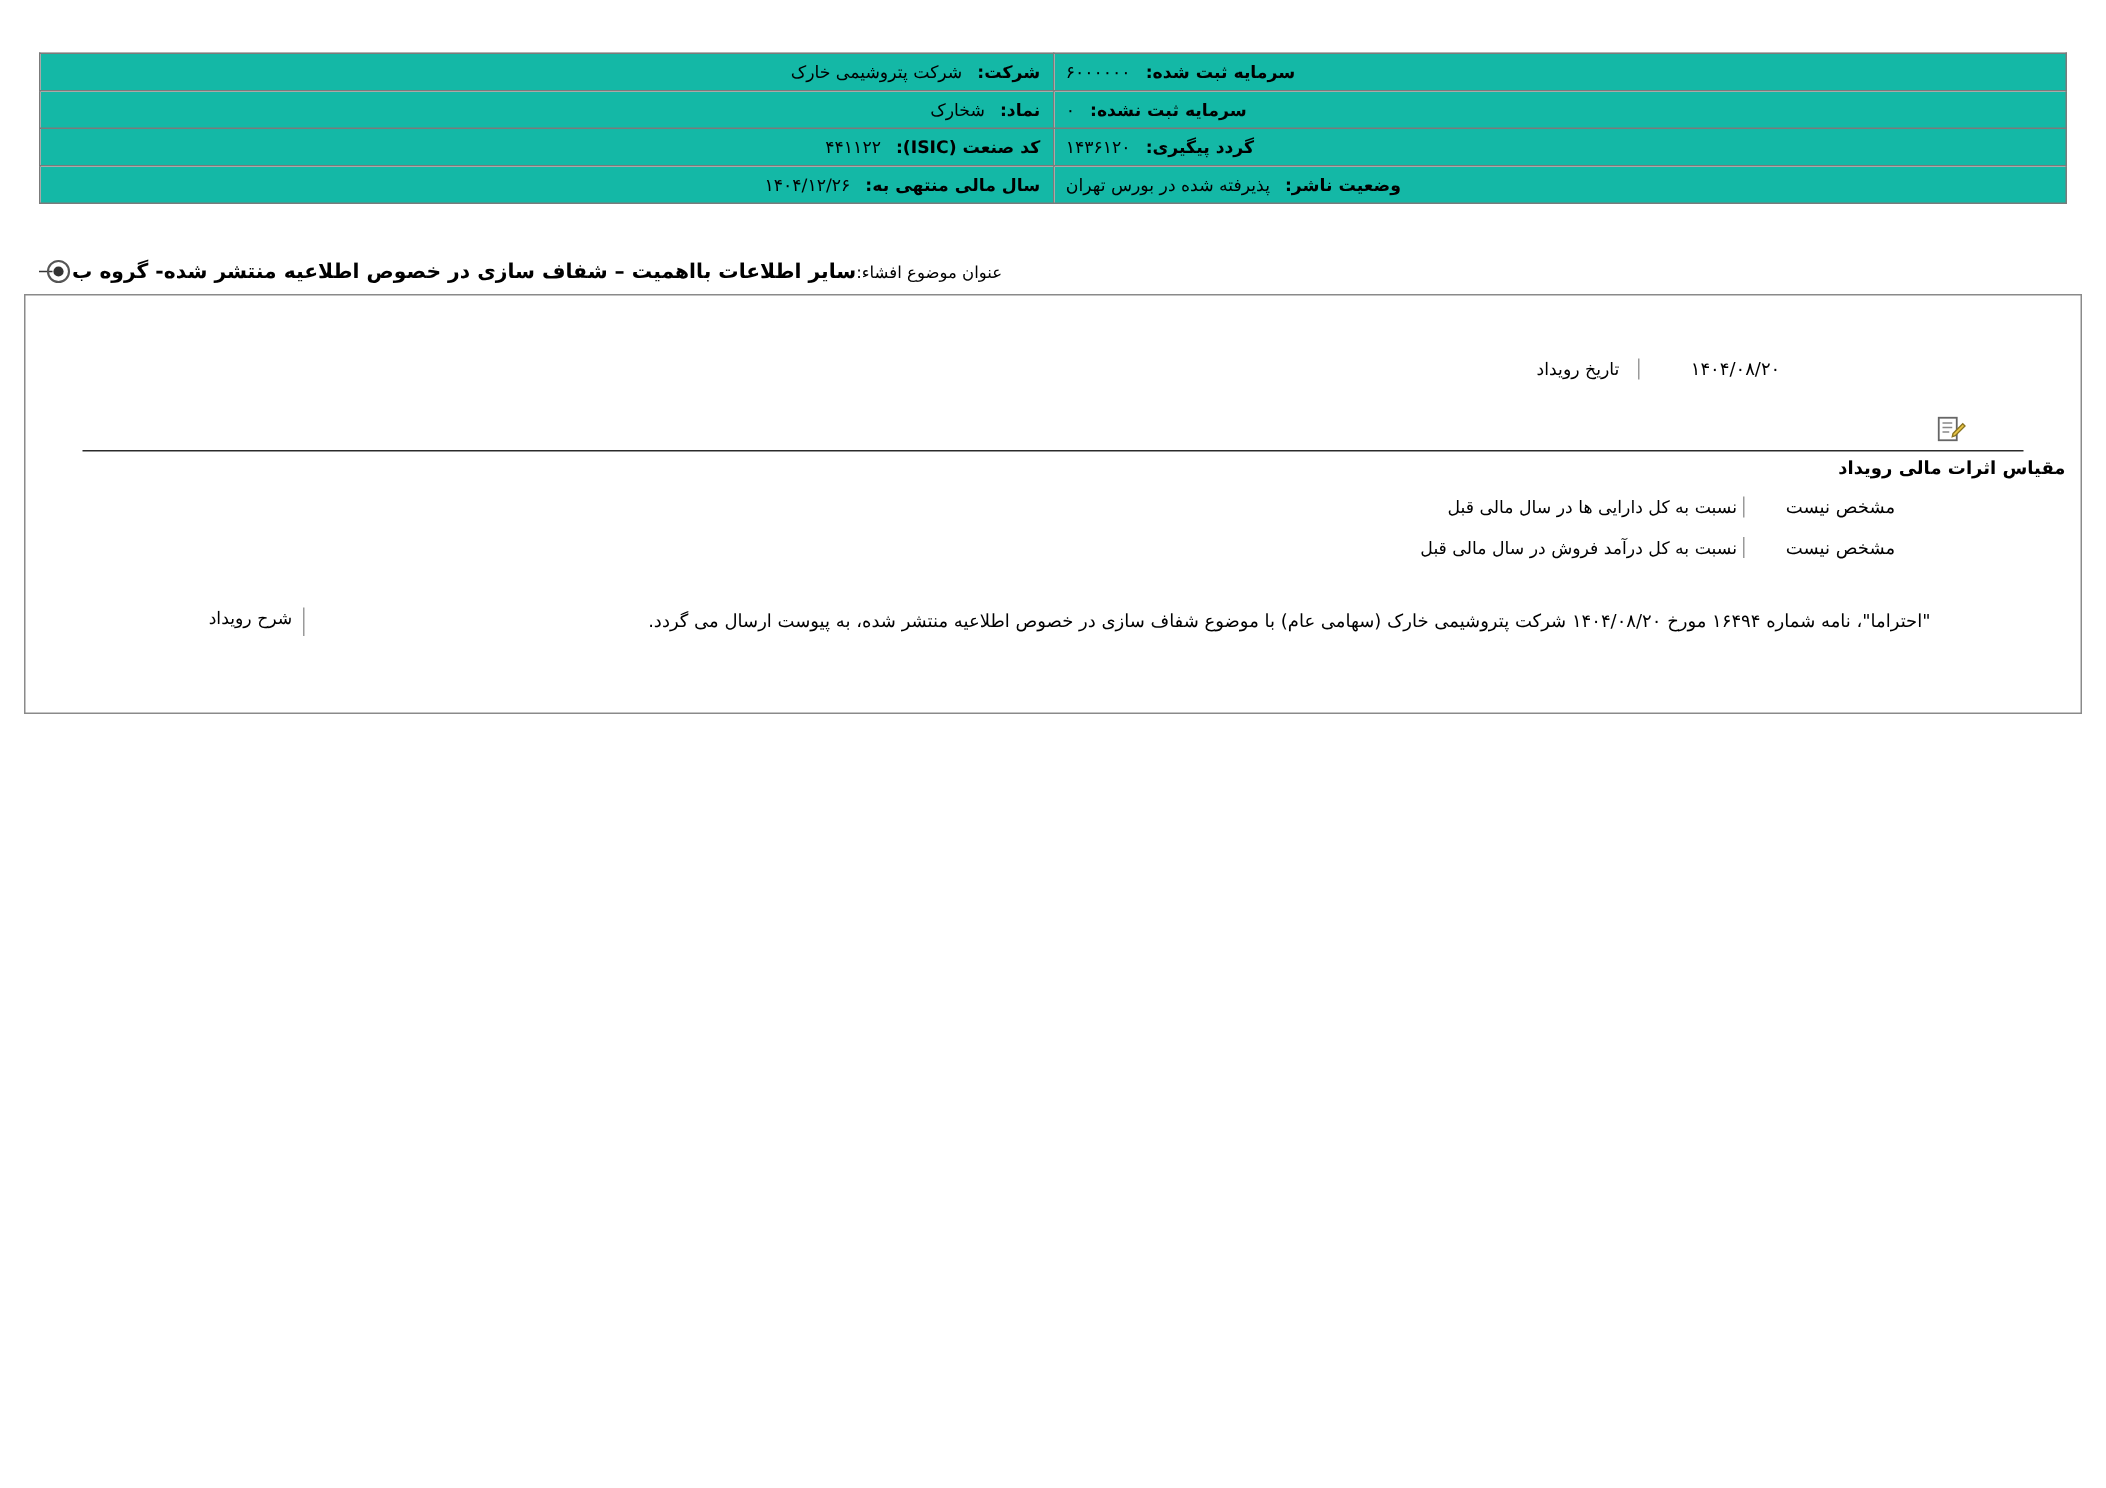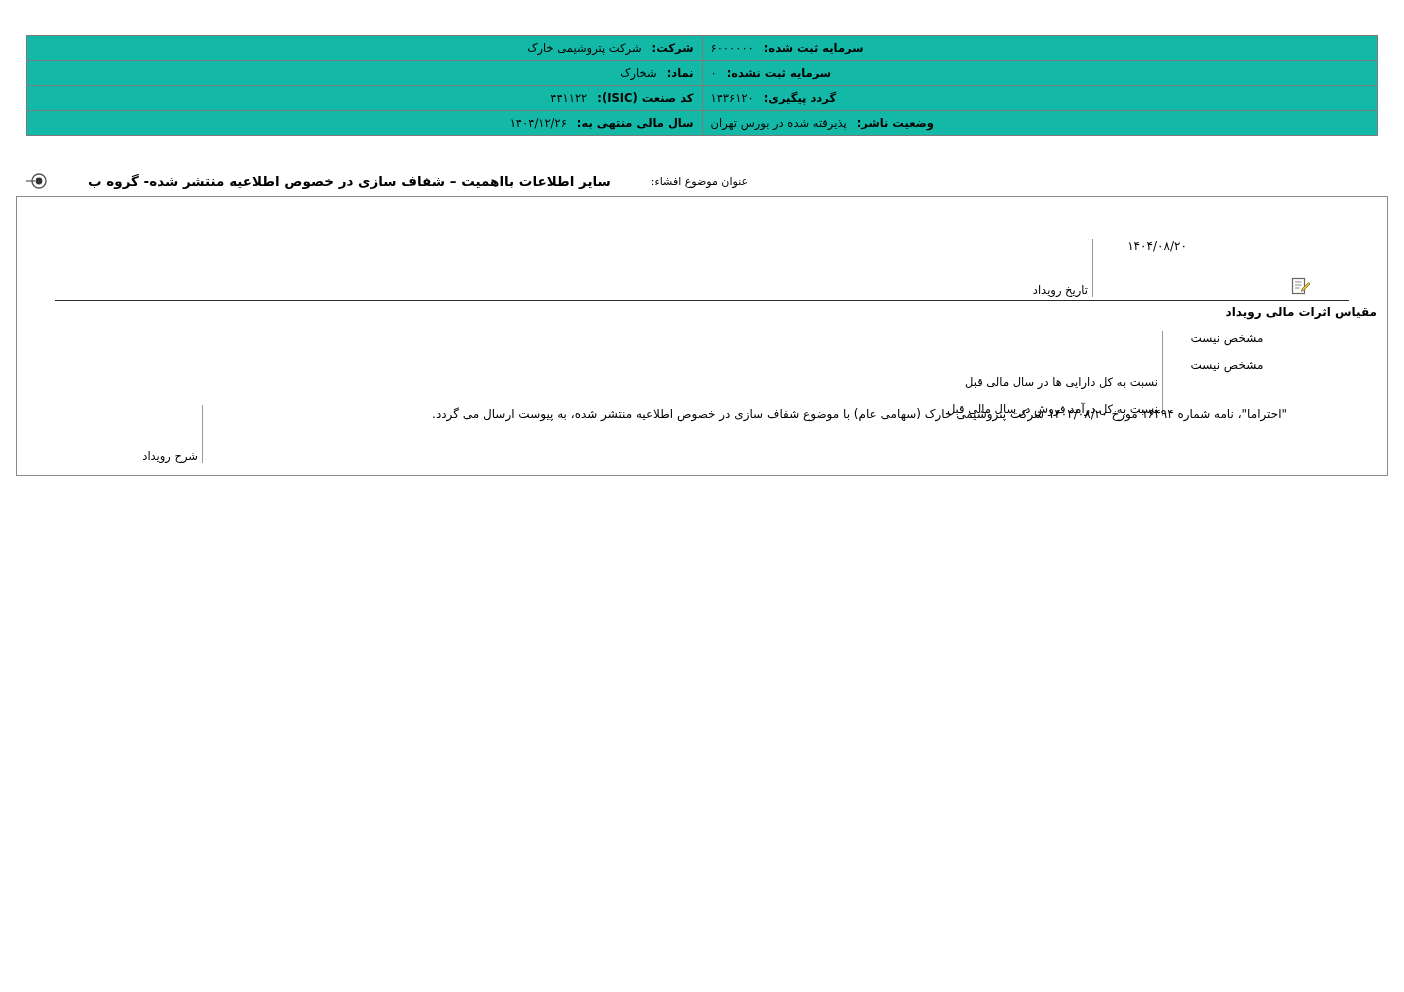--- a/index.html
+++ b/index.html
@@ -51,21 +51,20 @@
   .title-row {
     position: absolute;
     top: 168px;
     right: 26px;
     width: 1352px;
     height: 26px;
     display: flex;
     align-items: center;
     justify-content: flex-start;
     flex-direction: row-reverse;
-    gap: 40px;
   }
   .title-bullet {
     position: relative;
     width: 22px;
     height: 22px;
     margin-left: 0;
     margin-right: 0;
     flex: 0 0 auto;
   }
   .title-bullet svg { display: block; }
@@ -95,25 +94,24 @@
 
   .field-row {
     position: absolute;
     display: flex;
     flex-direction: row;
     align-items: flex-start;
     font-size: 11.5px;
   }
 
   .field-label {
-    text-align: right;
+    text-align: center;
     padding-left: 6px;
     white-space: nowrap;
     font-size: 11.5px;
-    margin-top: 44px;
   }
   .field-sep {
     width: 1px;
     background: #9a9a9a;
     align-self: stretch;
     margin: 0 4px 0 4px;
   }
   .field-value {
     padding-right: 10px;
     font-size: 12px;

